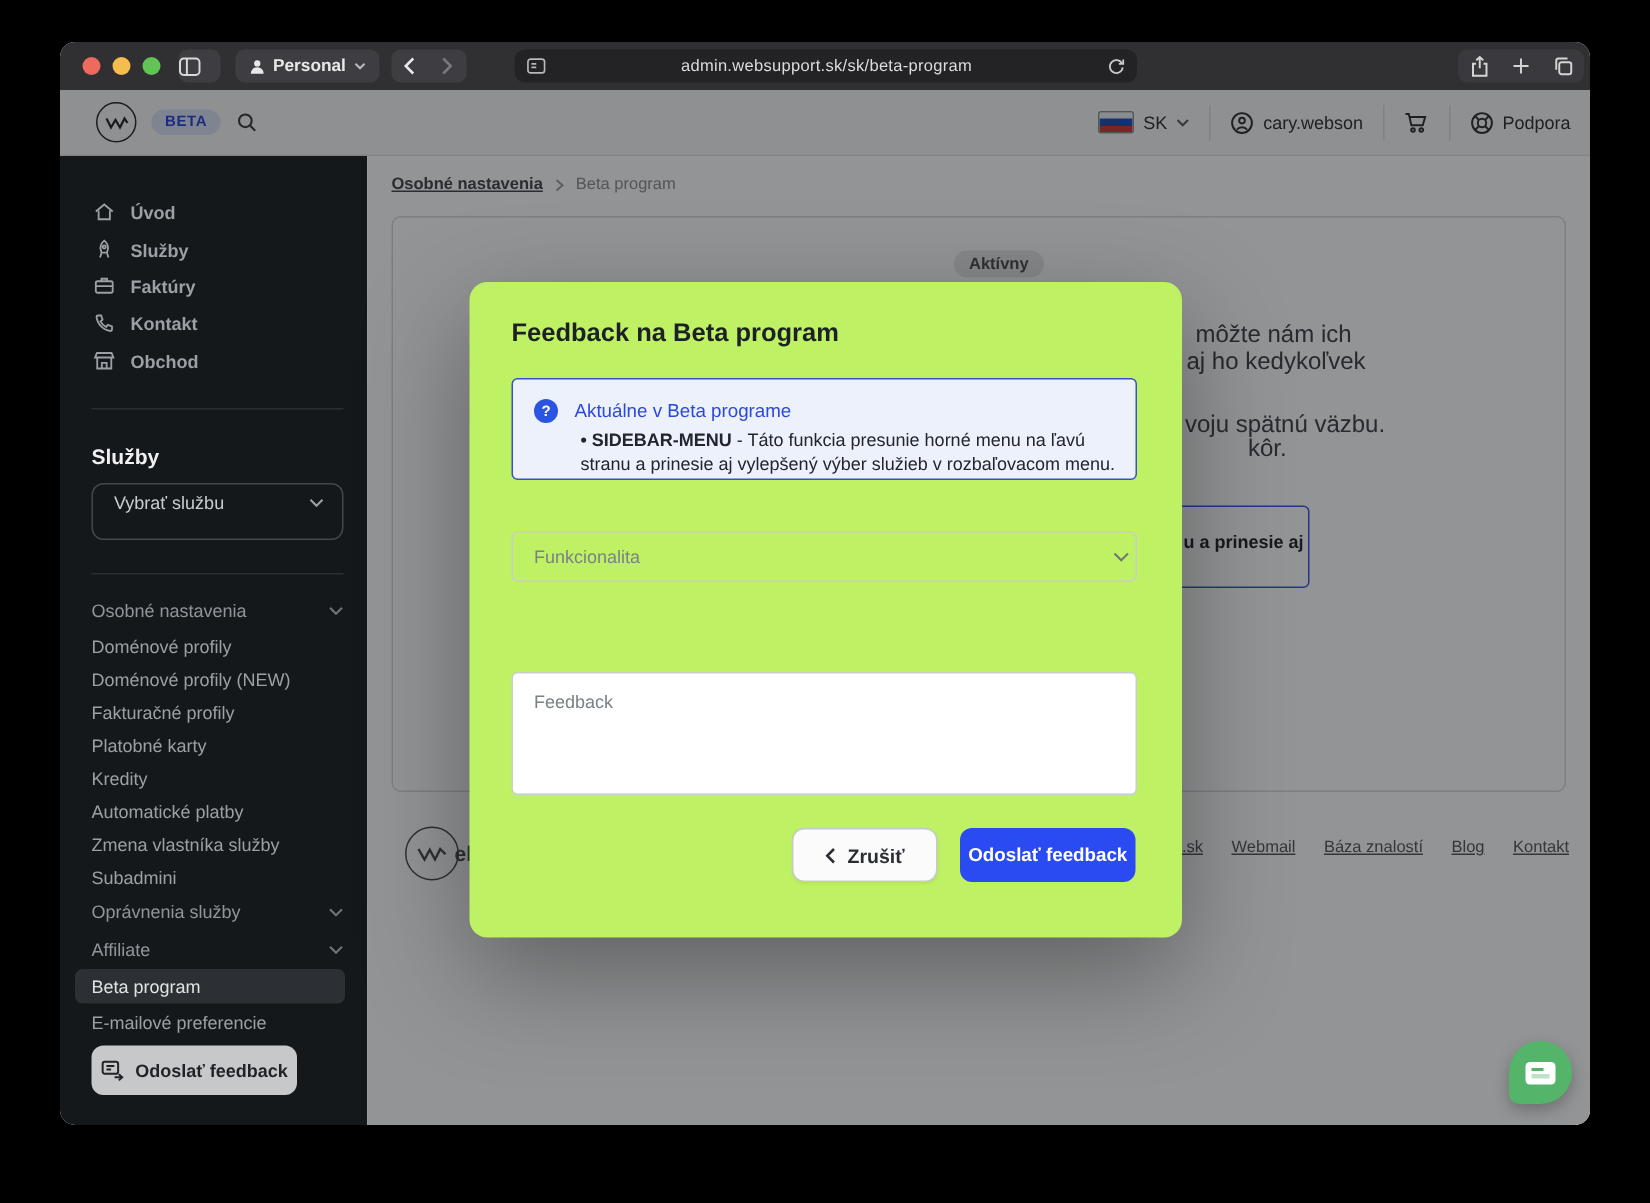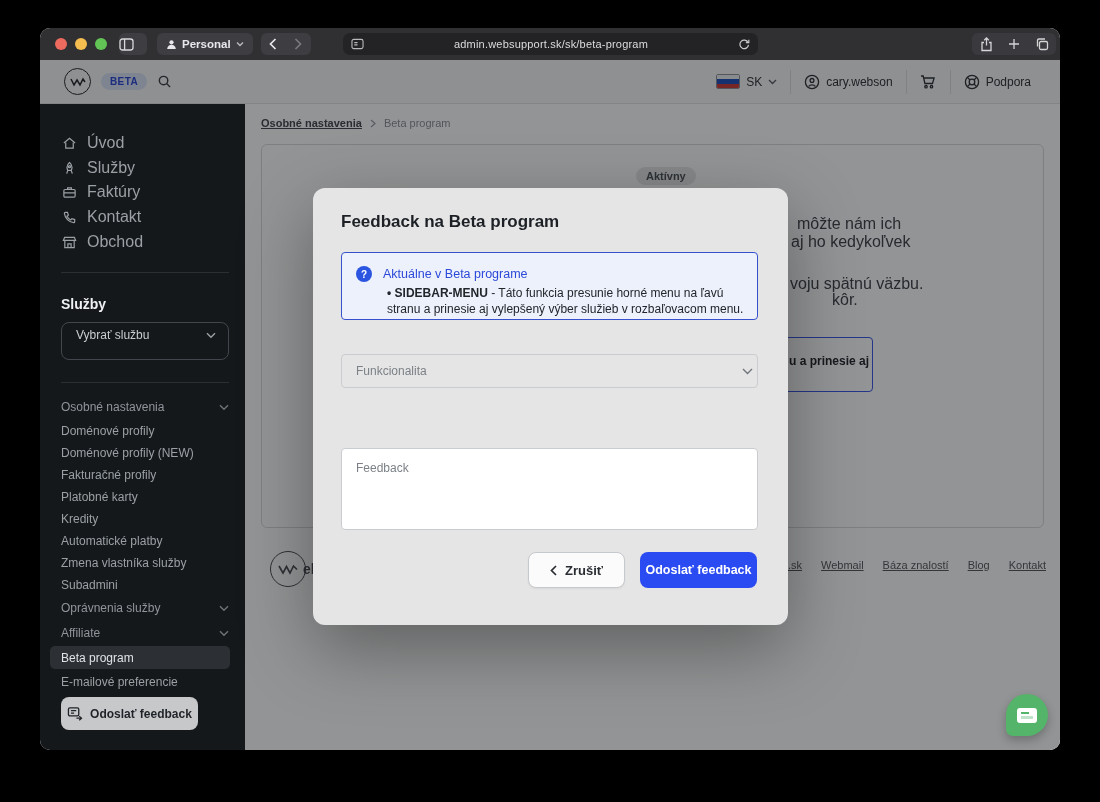--- a/index.html
+++ b/index.html
@@ -18,30 +18,30 @@
   .nav-pill .fwd { opacity:.35; }
   .urlbar { position:absolute; left:303px; top:5px; width:415px; height:22px; background:#232326; border-radius:7px; display:flex; align-items:center; padding:0 8px; }
   .urlbar .url-text { flex:1; text-align:center; font-size:11px; color:#dcdcde; letter-spacing:.2px; }
   .tb-right { position:absolute; right:4px; top:5px; width:84px; height:22px; background:#3a3a3e; border-radius:6px; display:flex; align-items:center; justify-content:space-around; color:#d5d5d7; }
 
   
   .app-header { position:absolute; top:32px; left:0; right:0; height:44px; background:#f7f8f9; border-bottom:1px solid #e1e3e5; display:flex; align-items:center; }
   .logo-circle { width:27px; height:27px; border-radius:50%; border:1.6px solid #26292d; margin-left:24px; display:flex; align-items:center; justify-content:center; color:#26292d; }
   .beta-pill { margin-left:10px; background:#dce2f8; color:#2b47d6; font-size:10px; font-weight:700; letter-spacing:.4px; padding:3px 9px; border-radius:9px; }
   .hdr-search { margin-left:10px; color:#3a3e43; display:flex; }
-  .hdr-right { margin-left:auto; display:flex; align-items:center; padding-right:16px; }
+  .hdr-right { margin-left:auto; display:flex; align-items:center; }
   .hdr-group { display:flex; align-items:center; gap:6px; font-size:12px; color:#2e3236; padding:0 13px; }
   .hdr-div { width:1px; height:24px; background:#dcdee0; }
   .flag { width:24px; height:15px; border:1px solid #8d9196; border-radius:2px; overflow:hidden; display:flex; flex-direction:column; }
   .flag div { flex:1; }
   .flag .f-w{background:#eef0f2;} .flag .f-b{background:#1f4fbe;} .flag .f-r{background:#cf3a3a;}
 
   
   .sidebar { position:absolute; top:76px; left:0; width:205px; bottom:0; background:#15181b; color:#9aa0a5; }
-  .snav { position:absolute; left:22px; display:flex; align-items:center; gap:10px; font-size:16px; color:#9aa0a5; cursor:pointer; }
+  .snav { position:absolute; left:22px; display:flex; align-items:center; gap:10px; font-size:12px; color:#9aa0a5; cursor:pointer;font-weight:bold; }
   .snav svg { flex:0 0 auto; }
   .sdivider { position:absolute; left:21px; width:168px; height:1px; background:#2b2f33; }
   .sheading { position:absolute; left:21px; font-size:14px; font-weight:700; color:#eef0f2; }
   .sselect { position:absolute; left:21px; top:218px; width:168px; height:38px; border:1px solid #42474d; border-radius:8px; display:flex; align-items:center; justify-content:space-between; padding:0 12px 12px 14px; font-size:12px; color:#c9cdd1; }
   .ssection { position:absolute; left:21px; width:168px; display:flex; justify-content:space-between; align-items:center; font-size:12px; color:#8f959b; }
   .sitem { position:absolute; left:21px; font-size:12px; color:#9aa0a5; cursor:pointer; }
   .sactive { position:absolute; left:10px; width:180px; height:23px; background:#2c3034; border-radius:5px; display:flex; align-items:center; padding-left:11px; font-size:12px; color:#e0e3e6; }
   .sfeedback { position:absolute; left:21px; top:593px; width:137px; height:33px; background:#c6c8ca; border-radius:8px; display:flex; align-items:center; justify-content:center; gap:7px; font-size:12px; font-weight:700; color:#1f2327; cursor:pointer; }
 
   
@@ -57,21 +57,21 @@
   .footer-logo { position:absolute; left:25px; top:447px; width:36px; height:36px; border-radius:50%; border:1.6px solid #4a4e52; color:#4a4e52; display:flex; align-items:center; justify-content:center; }
   .footer-logo-text { position:absolute; left:58px; top:457px; font-size:14px; font-weight:700; color:#4a4e52; }
   .footer-links { position:absolute; right:14px; top:455px; display:flex; gap:19px; font-size:11px; }
   .footer-links span { color:#55595e; text-decoration:underline; cursor:pointer; white-space:nowrap; }
 
   
   .dim-header { position:absolute; top:32px; left:0; right:0; height:44px; background:rgba(10,12,14,.44); z-index:5; }
   .dim-main { position:absolute; top:76px; left:205px; right:0; bottom:0; background:rgba(10,12,14,.44); z-index:5; }
 
   
-  .modal { position:absolute; left:273px; top:160px; width:475px; height:437px; background:#e5e5e5; border-radius:12px; box-shadow:0 24px 70px rgba(0,0,0,.35); z-index:10; }
+  .modal { position:absolute; left:273px; top:160px; width:475px; height:437px; background:#bef264; border-radius:12px; box-shadow:0 24px 70px rgba(0,0,0,.35); z-index:10; }
   .modal-title { position:absolute; left:28px; top:24px; font-size:17px; font-weight:700; color:#1d2126; }
   .info-box { position:absolute; left:28px; top:64px; width:417px; height:68px; background:#edf1fc; border:1px solid #3552cc; border-radius:4px; }
   .q-circle { position:absolute; left:14px; top:13px; width:16px; height:16px; border-radius:50%; background:#2b55e0; color:#fff; font-size:10px; font-weight:700; display:flex; align-items:center; justify-content:center; }
   .info-heading { position:absolute; left:41px; top:14px; font-size:12.5px; color:#2b49d8; }
   .info-bullet { position:absolute; left:45px; top:32px; width:358px; font-size:12px; line-height:16px; color:#22262b; }
   .info-bullet::before { content:"•  "; font-weight:700; }
   .info-bullet b { font-weight:700; }
   .m-select { position:absolute; left:28px; width:417px; height:34px; border:1px solid #c9ccd0; border-radius:4px; display:flex; align-items:center; justify-content:space-between; padding:0 4px 0 14px; cursor:pointer; }
   .m-select .ph { font-size:12px; color:#7b8187; }
   .m-sel-1 { top:166px; } .m-sel-2 { top:213px; }

